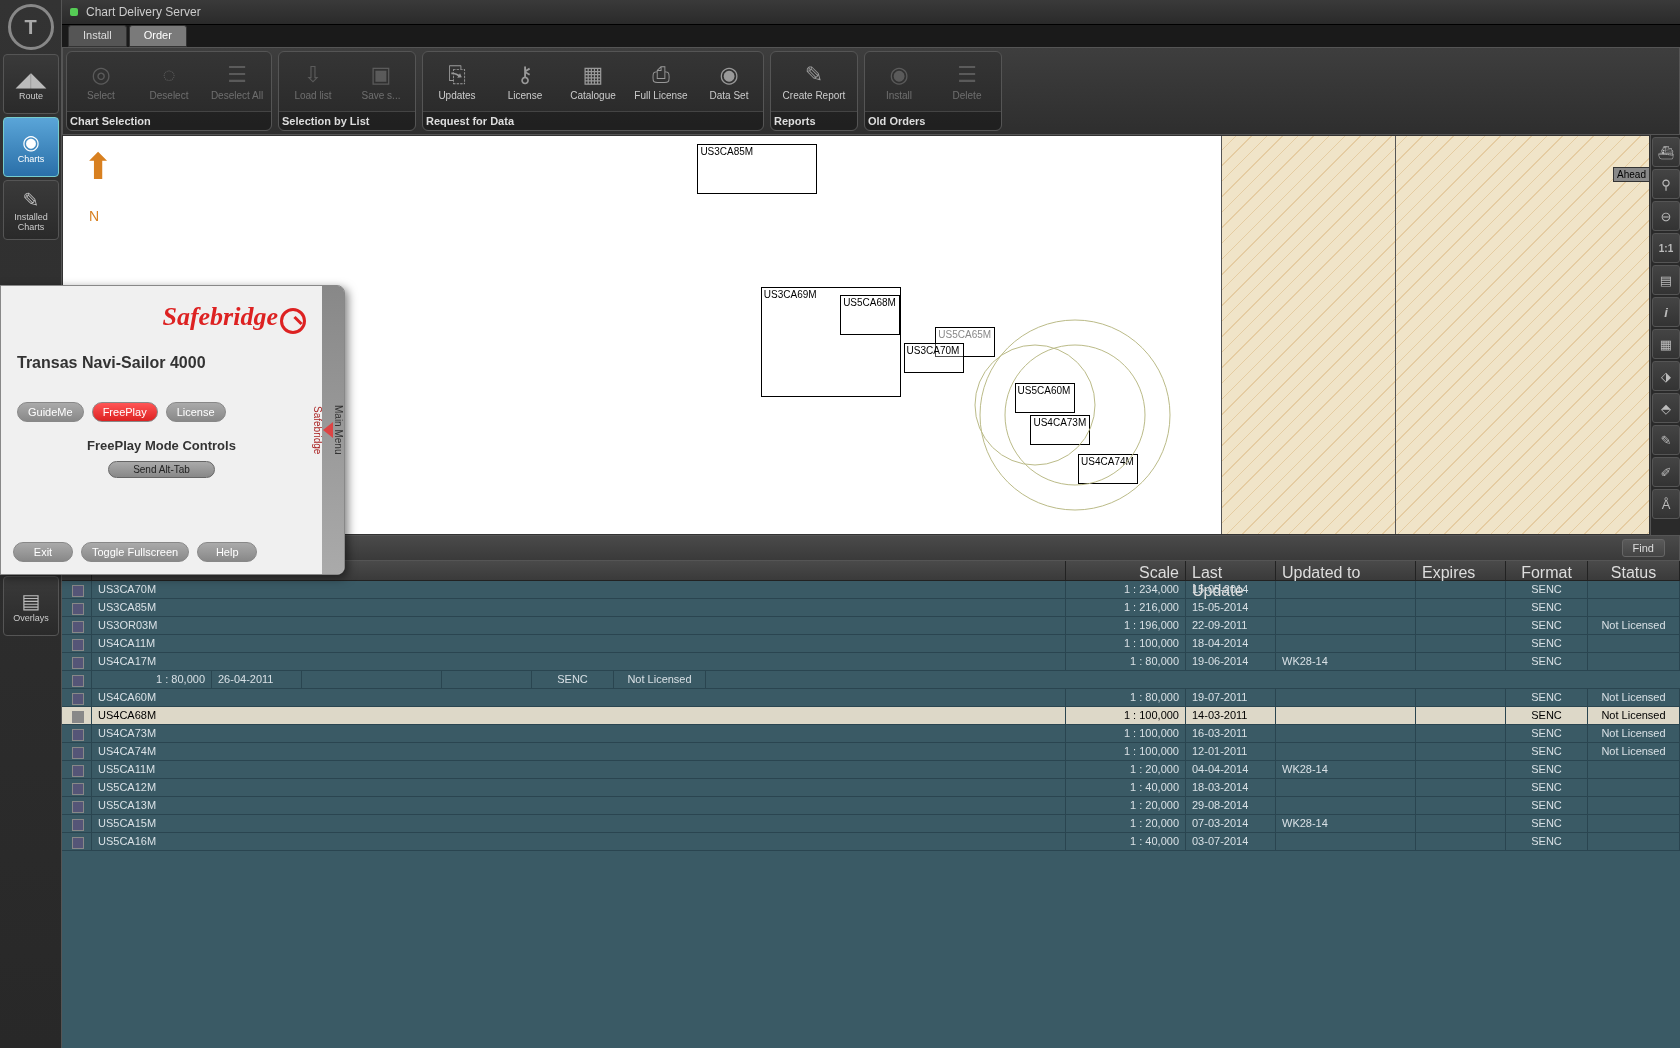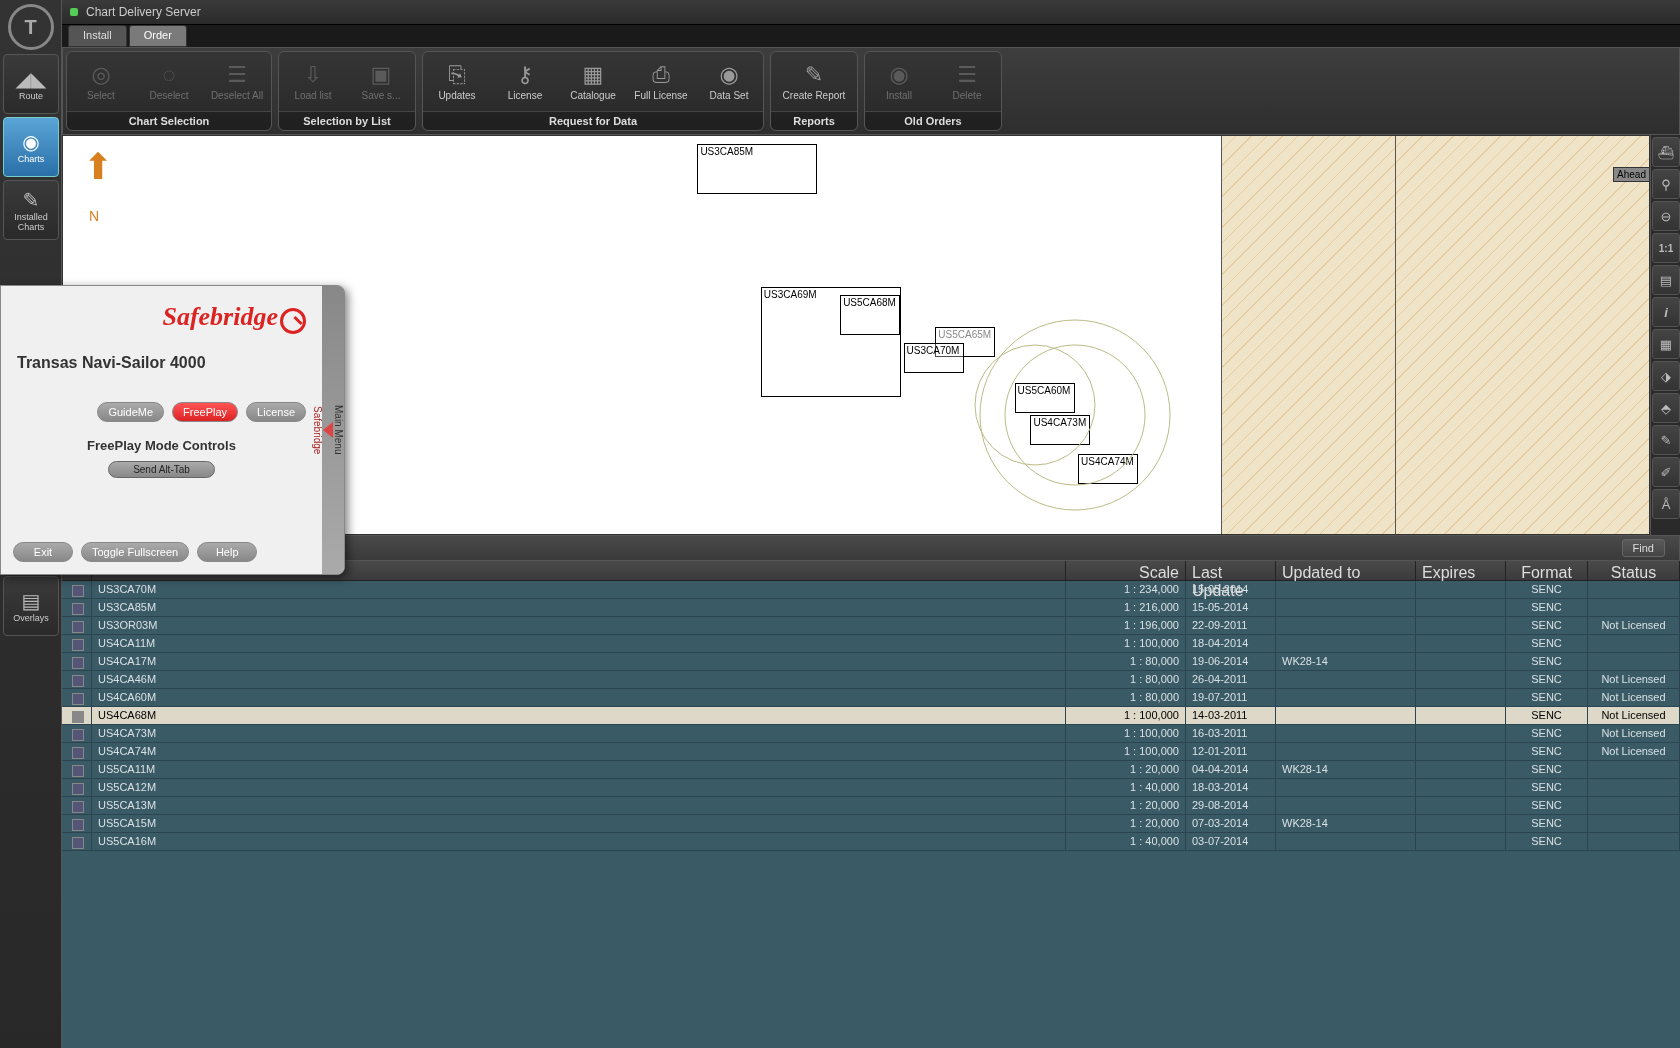--- a/index.html
+++ b/index.html
@@ -21,21 +21,21 @@
 .tab { padding: 3px 14px; font-size: 11px; background: #555; color: #ddd; border: 1px solid #333; border-radius: 3px 3px 0 0; margin-right: 2px; cursor: pointer; }
 .tab.active { background: #7a7a7a; color: #fff; }
 
 .toolbar { position: absolute; left: 62px; top: 47px; right: 0; height: 88px; background: linear-gradient(#3e3e3e,#2e2e2e); border: 1px solid #555; display: flex; }
 .tool-group { border: 1px solid #555; border-radius: 6px; margin: 3px; display: flex; flex-direction: column; background: linear-gradient(#353535,#282828); }
 .tool-row { display: flex; flex: 1; }
 .tool-btn { width: 64px; display: flex; flex-direction: column; align-items: center; justify-content: center; cursor: pointer; border-radius: 4px; margin: 2px; }
 .tool-btn.disabled { opacity: 0.4; }
 .tool-btn .ti { font-size: 22px; color: #999; }
 .tool-btn .tl { font-size: 10px; color: #ccc; margin-top: 2px; }
-.group-label { text-align: center; font-size: 11px; color: #ddd; font-weight: bold; padding: 3px; background: rgba(0,0,0,0.2); border-top: 1px solid #444; border-radius: 0 0 6px 6px; }
+.group-label { font-size: 11px; color: #ddd; font-weight: bold; padding: 3px; background: rgba(0,0,0,0.2); border-top: 1px solid #444; border-radius: 0 0 6px 6px; }
 
 .map-area { position: absolute; left: 62px; top: 135px; right: 30px; height: 400px; background: #f0e4c8; border: 1px solid #333; overflow: hidden; }
 .sea { position: absolute; left: 0; top: 0; width: 73%; height: 100%; background: #fff; }
 .compass { position: absolute; left: 20px; top: 10px; font-size: 36px; color: #d88020; }
 .chart-box { position: absolute; border: 1px solid #000; font-size: 10px; padding: 1px 2px; background: rgba(255,255,255,0.3); }
 .hatch { position: absolute; right: 0; top: 0; width: 27%; height: 100%; background: repeating-linear-gradient(135deg, #f0e4c8, #f0e4c8 10px, #d4a868 10px, #d4a868 11px); opacity: 0.4; }
 .vline { position: absolute; top: 0; bottom: 0; width: 1px; background: #555; }
 
 .right-tools { position: absolute; right: 0; top: 135px; width: 30px; background: #2a2a2a; border-left: 1px solid #555; height: 400px; }
 .rt-btn { width: 28px; height: 30px; margin: 2px 1px; background: linear-gradient(#444,#333); border: 1px solid #555; border-radius: 3px; display: flex; align-items: center; justify-content: center; color: #bbb; font-size: 13px; cursor: pointer; }
@@ -54,21 +54,21 @@
 .chk { width: 12px; height: 12px; border: 1px solid #888; background: #557; margin: 2px 4px; }
 .grid-row.sel .chk { background: #888; }
 
 .popup { position: absolute; left: 0; top: 285px; width: 345px; height: 290px; background: #f0f0f0; border: 1px solid #888; box-shadow: 3px 3px 10px rgba(0,0,0,0.5); z-index: 50; border-radius: 0 8px 8px 0; display: flex; }
 .popup-main { flex: 1; padding: 16px; }
 .sb-logo { text-align: right; margin-bottom: 20px; }
 .sb-logo span { font-family: Georgia, serif; font-size: 26px; color: #d22; font-weight: bold; font-style: italic; }
 .sb-logo .ring { display: inline-block; width: 26px; height: 26px; border: 3px solid #d22; border-radius: 50%; margin-left: 2px; vertical-align: middle; position: relative; }
 .sb-logo .ring::after { content: ''; position: absolute; width: 10px; height: 3px; background: #d22; left: 10px; top: 8px; transform: rotate(45deg); }
 .popup h3 { font-size: 16px; font-weight: bold; color: #333; margin-bottom: 30px; }
-.popup-btns { display: flex; gap: 8px; margin-bottom: 16px; justify-content: flex-end; }
+.popup-btns { display: flex; gap: 8px; margin-bottom: 16px; }
 .pbtn { padding: 3px 10px; font-size: 11px; border: 1px solid #888; border-radius: 10px; background: linear-gradient(#aaa,#888); color: #fff; cursor: pointer; }
 .pbtn.red { background: linear-gradient(#f55,#d22); }
 .popup h4 { text-align: center; font-size: 13px; color: #333; margin-bottom: 8px; }
 .wide-btn { display: block; margin: 0 auto 8px; padding: 2px 24px; font-size: 10px; background: linear-gradient(#aaa,#888); border: 1px solid #666; border-radius: 10px; color: #222; cursor: pointer; }
 .popup-footer { position: absolute; bottom: 12px; left: 12px; right: 40px; display: flex; gap: 8px; }
 .popup-side { width: 22px; background: linear-gradient(#888,#aaa); border-radius: 0 6px 6px 0; display: flex; flex-direction: column; align-items: center; justify-content: space-around; writing-mode: vertical-rl; color: #333; font-size: 10px; }
 .tri { width: 0; height: 0; border-top: 8px solid transparent; border-bottom: 8px solid transparent; border-right: 10px solid #d44; }
 
 .c-scale { width: 120px; text-align: right; }
 .c-date { width: 90px; }
@@ -304,21 +304,20 @@
         <div class="gc c-date">19-06-2014</div>
         <div class="gc c-upd">WK28-14</div>
         <div class="gc c-exp"></div>
         <div class="gc c-fmt">SENC</div>
         <div class="gc c-stat"></div>
       </div>
       <div class="grid-row">
         <div class="gc c-pad">
           <div class="chk"></div>
         </div>
-        <div class="gc c-name">US4CA46M</div>
         <div class="gc c-scale">1 : 80,000</div>
         <div class="gc c-date">26-04-2011</div>
         <div class="gc c-upd"></div>
         <div class="gc c-exp"></div>
         <div class="gc c-fmt">SENC</div>
         <div class="gc c-stat">Not Licensed</div>
       </div>
       <div class="grid-row">
         <div class="gc c-pad">
           <div class="chk"></div>

